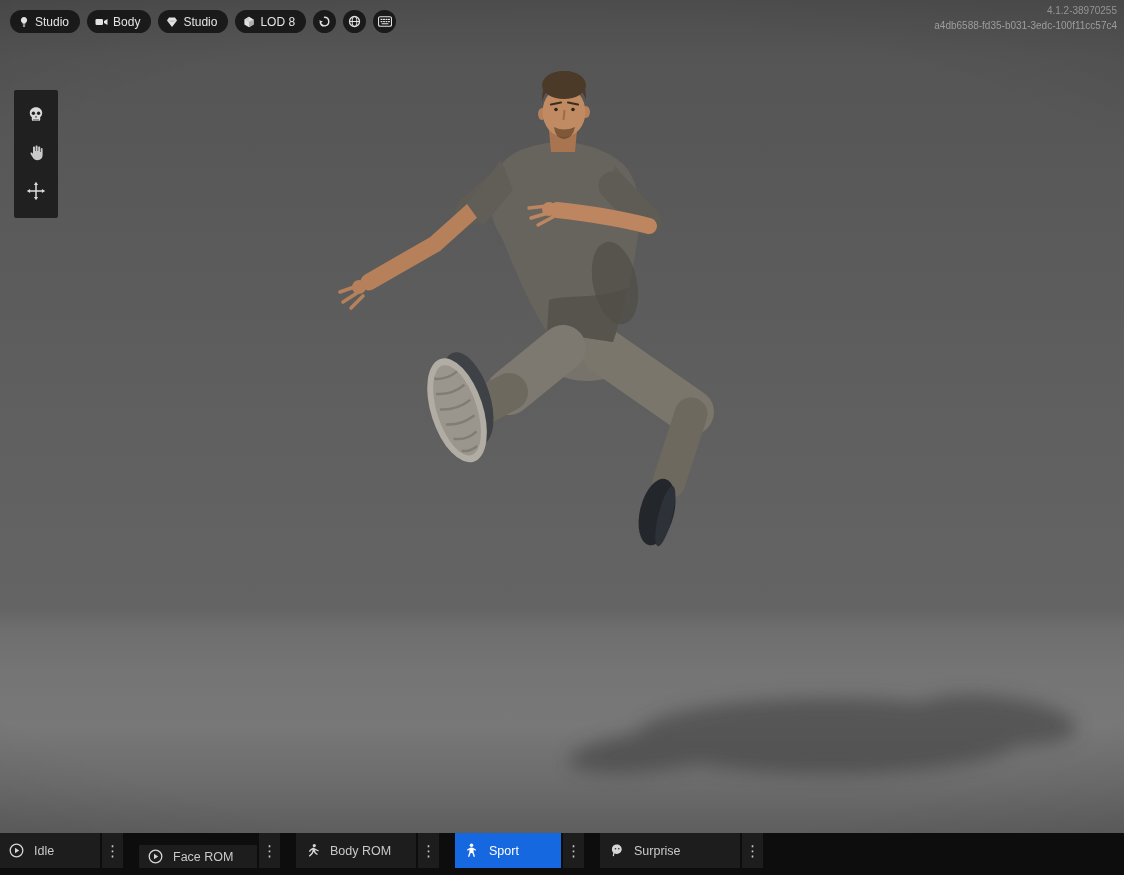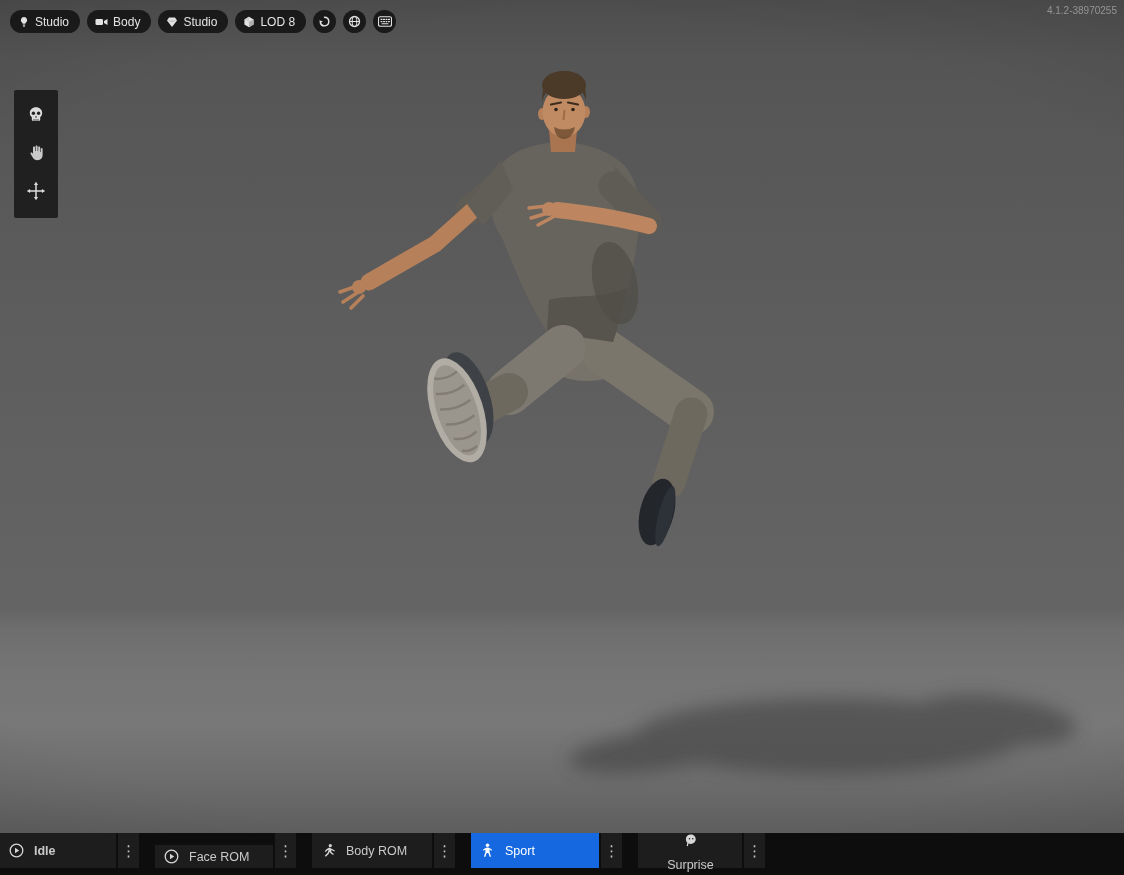--- a/index.html
+++ b/index.html
@@ -66,25 +66,25 @@
     padding:0 8px 0 9px; cursor:pointer; border:none;
   }
   .clip-kebab {
     width:21px; margin-left:2px; background:#1d1d1d; color:#c3c3c3;
     display:flex; align-items:center; justify-content:center;
     font-size:15px; cursor:pointer; border:none;
   }
   .clip-label { font-size:12.5px; color:#c9c9c9; white-space:nowrap; }
   .clip.selected .clip-main { background:var(--accent,#1568e0); }
   .clip.selected .clip-label { color:#ffffff; }
-  .clip:nth-child(1) .clip-main { width:116px;font-weight:bold; }
+  .clip:nth-child(1) .clip-main { width:100px; }
   .clip:nth-child(2) .clip-main { width:118px;margin-top:12px; }
   .clip:nth-child(3) .clip-main { width:120px; }
-  .clip:nth-child(4) .clip-main { width:128px; }
-  .clip:nth-child(5) .clip-main { width:104px;flex-direction:column; }
+  .clip:nth-child(4) .clip-main { width:106px; }
+  .clip:nth-child(5) .clip-main { width:140px; }
   .clip-icon { display:flex; }
 </style>
 </head>
 <body>
 
 <div class="stage">
 
   <div class="viewport">
 
     <svg class="shadow-svg" width="560" height="140" viewBox="0 0 560 140">
@@ -212,20 +212,21 @@
         <svg width="14" height="11" viewBox="0 0 14 11">
             <rect x="0.5" y="0.8" width="13" height="9.4" rx="1.6" fill="none" stroke="#e2e2e2" stroke-width="1.1"></rect>
             <path d="M3 3.4h1M5.5 3.4h1M8 3.4h1M10.5 3.4h1M3 5.6h1M5.5 5.6h1M8 5.6h1M10.5 5.6h1M4 7.8h6" stroke="#e2e2e2" stroke-width="1.1" stroke-linecap="round"></path>
           </svg>
       </span>
     </button>
   </div>
 
   <div class="meta">
     <div>4.1.2-38970255</div>
+    <div class="asset">a4db6588-fd35-b031-3edc-100f11cc57c4</div>
   </div>
 
   <div class="side-panel">
     <button class="tool-btn">
       <span>
         <svg width="20" height="20" viewBox="0 0 20 20">
             <path d="M10 2.2c-3.7 0-6.2 2.5-6.2 5.8 0 2 .9 3.3 2 4.1v2.6c0 .7.5 1.2 1.2 1.2h6c.7 0 1.2-.5 1.2-1.2v-2.6c1.1-.8 2-2.1 2-4.1 0-3.3-2.5-5.8-6.2-5.8z" fill="#dcdcdc"></path>
             <circle cx="7.4" cy="8.3" r="1.7" fill="#232323"></circle>
             <circle cx="12.6" cy="8.3" r="1.7" fill="#232323"></circle>
             <path d="M10 10.4l1 2h-2z" fill="#232323"></path>

